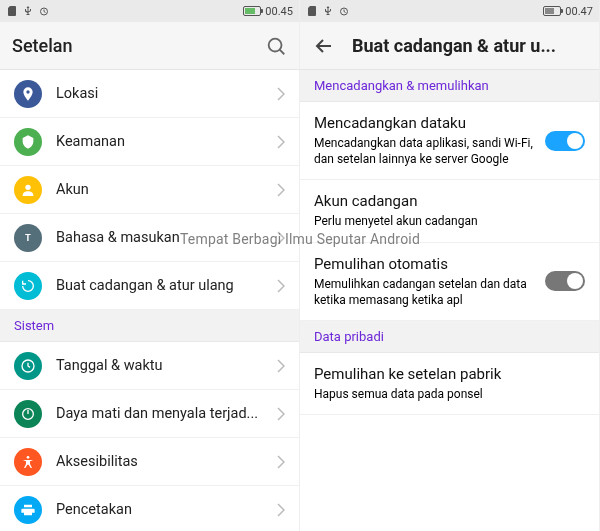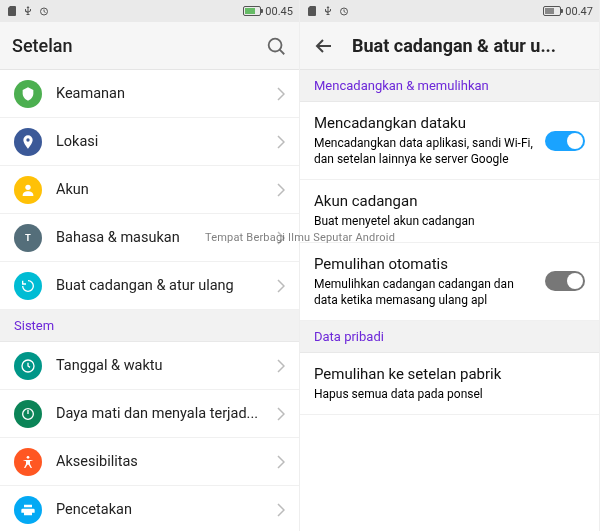--- a/index.html
+++ b/index.html
@@ -50,21 +50,21 @@
 .c-teal2  { background: #546E7A; }
 .c-cyan   { background: #00BCD4; }
 .c-teal   { background: #009688; }
 .c-dgreen { background: #0b8457; }
 .c-orange { background: #FF5722; }
 .c-lblue  { background: #03A9F4; }
 
 
 .watermark { position: absolute; top: 235px; left: 50%; transform: translateX(-50%); pointer-events: none; text-align: center; z-index: 50; opacity: 0.75; }
 .watermark .big { font-family: Impact, "Arial Black", sans-serif; font-size: 44px; font-weight: 900; letter-spacing: -1px; color: #d41f1f; -webkit-text-stroke: 2px #2b2b2b; text-transform: uppercase; }
-.watermark .sub { font-size: 11px; color: #555; margin-top: -4px; letter-spacing: 0.2px; }
+.watermark .sub { font-size: 14px; color: #555; margin-top: -4px; letter-spacing: 0.2px; }
 
 svg { display: block; }
 </style>
 </head>
 <body>
 
 <div class="phone">
   <div class="statusbar">
     <div class="status-left">
       <span class="stat-icon">
@@ -98,38 +98,38 @@
       <svg viewBox="0 0 24 24" width="22" height="22" fill="none" stroke="#666" stroke-width="2">
           <circle cx="11" cy="11" r="7"></circle>
           <path d="M21 21l-5-5"></path>
         </svg>
     </span>
   </div>
 
   <div class="list">
 
     <div class="row">
+      <span class="icon-circle c-blue">
+          <svg viewBox="0 0 24 24" width="16" height="16" fill="#fff">
+            <path d="M12 2a7 7 0 00-7 7c0 5 7 13 7 13s7-8 7-13a7 7 0 00-7-7zm0 9.5A2.5 2.5 0 1114.5 9 2.5 2.5 0 0112 11.5z"></path>
+          </svg>
+        </span>
+      <span class="label">Lokasi</span>
+      <svg class="chev" viewBox="0 0 8 14">
+          <path d="M1 1l6 6-6 6" fill="none" stroke="#bbb" stroke-width="1.5"></path>
+        </svg>
+    </div>
+
+    <div class="row">
       <span class="icon-circle c-green">
           <svg viewBox="0 0 24 24" width="16" height="16" fill="#fff">
             <path d="M12 2l8 4v5c0 5-3.4 9.4-8 11-4.6-1.6-8-6-8-11V6l8-4z"></path>
           </svg>
         </span>
       <span class="label">Keamanan</span>
-      <svg class="chev" viewBox="0 0 8 14">
-          <path d="M1 1l6 6-6 6" fill="none" stroke="#bbb" stroke-width="1.5"></path>
-        </svg>
-    </div>
-
-    <div class="row">
-      <span class="icon-circle c-blue">
-          <svg viewBox="0 0 24 24" width="16" height="16" fill="#fff">
-            <path d="M12 2a7 7 0 00-7 7c0 5 7 13 7 13s7-8 7-13a7 7 0 00-7-7zm0 9.5A2.5 2.5 0 1114.5 9 2.5 2.5 0 0112 11.5z"></path>
-          </svg>
-        </span>
-      <span class="label">Lokasi</span>
       <svg class="chev" viewBox="0 0 8 14">
           <path d="M1 1l6 6-6 6" fill="none" stroke="#bbb" stroke-width="1.5"></path>
         </svg>
     </div>
 
     <div class="row">
       <span class="icon-circle c-yellow">
           <svg viewBox="0 0 24 24" width="16" height="16" fill="#fff">
             <circle cx="12" cy="8" r="4"></circle>
             <path d="M4 20c0-4 4-6 8-6s8 2 8 6v1H4v-1z"></path>
@@ -270,28 +270,28 @@
         <div class="secondary">Mencadangkan data aplikasi, sandi Wi-Fi, dan setelan lainnya ke server Google</div>
       </div>
       <div class="toggle on">
           <div class="knob"></div>
         </div>
     </div>
 
     <div class="setting">
       <div class="textcol">
         <div class="primary">Akun cadangan</div>
-        <div class="secondary">Buat menyetel akun cadangan</div>
+        <div class="secondary">Perlu menyetel akun cadangan</div>
       </div>
     </div>
 
     <div class="setting">
       <div class="textcol">
         <div class="primary">Pemulihan otomatis</div>
-        <div class="secondary">Memulihkan cadangan cadangan dan data ketika memasang ulang apl</div>
+        <div class="secondary">Memulihkan cadangan setelan dan data ketika memasang ketika apl</div>
       </div>
       <div class="toggle off">
           <div class="knob"></div>
         </div>
     </div>
 
     <div class="section-header">Data pribadi</div>
 
     <div class="setting">
       <div class="textcol">

